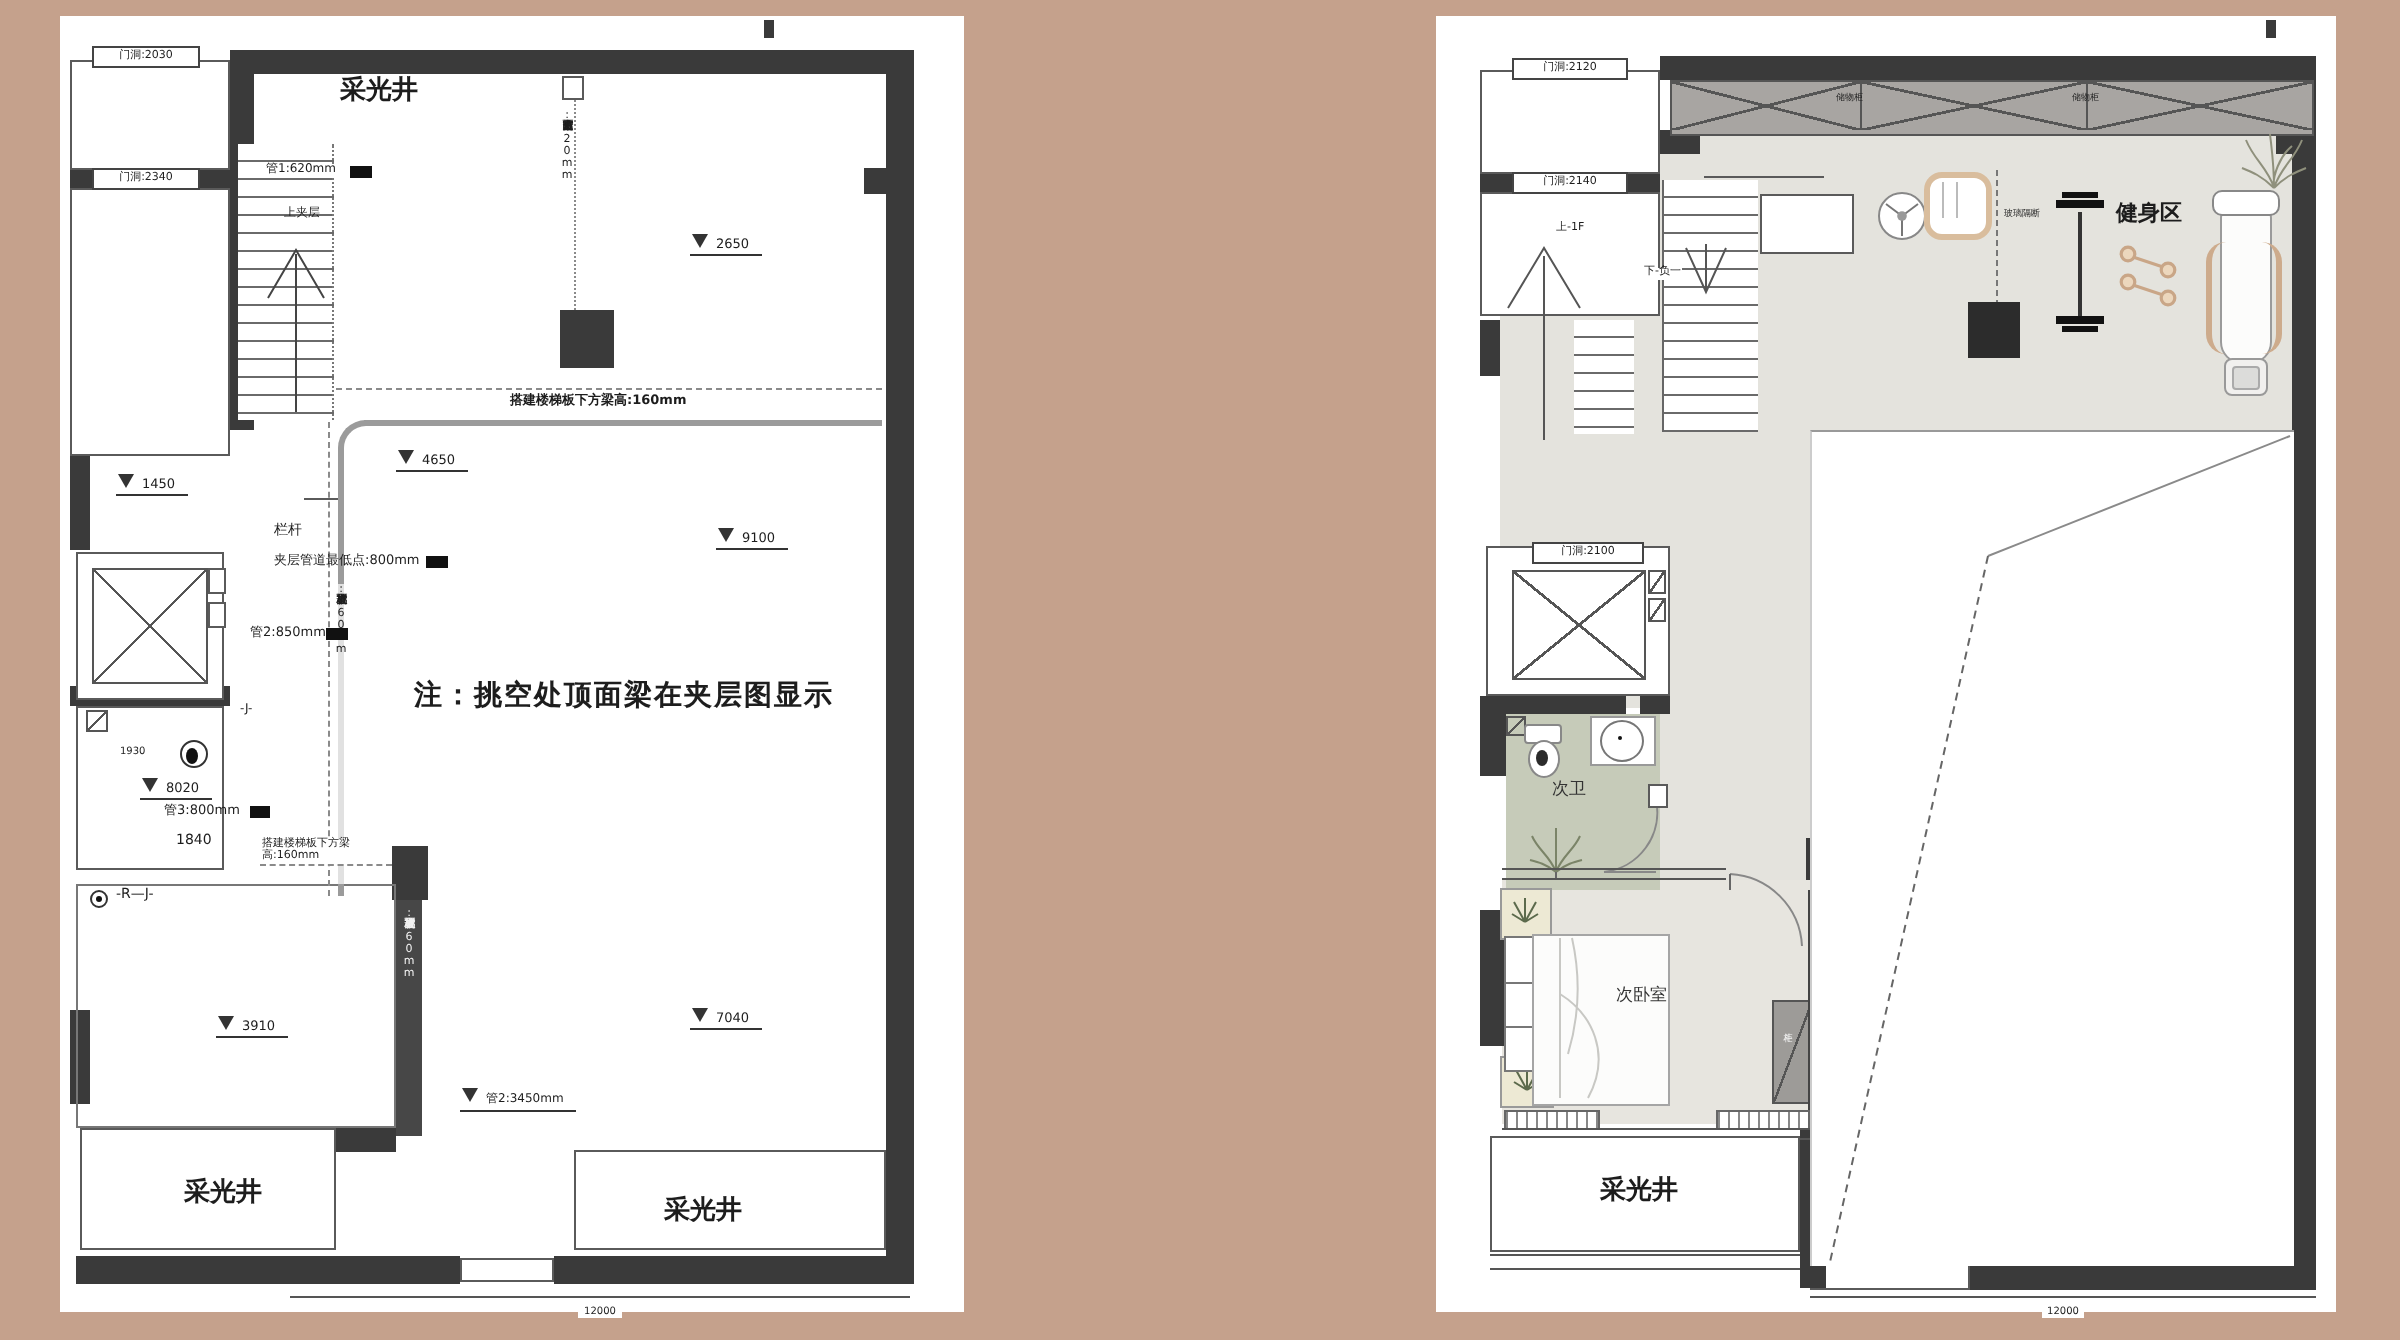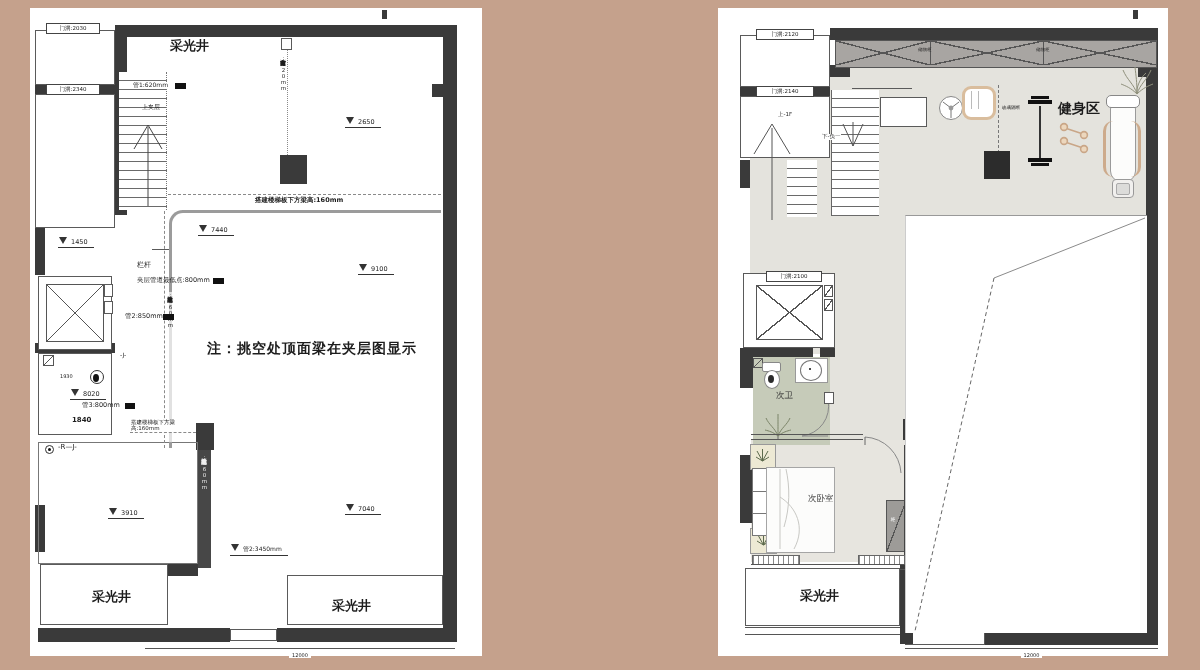--- a/index.html
+++ b/index.html
@@ -61,21 +61,21 @@
   <div class="thin" style="left:74px;top:293px;width:9px;height:13px"></div>
 
   <div class="thin nofill" style="left:8px;top:345px;width:74px;height:82px"></div>
   <div class="diag" style="left:13px;top:347px;width:11px;height:11px"></div>
   <div class="circ" style="left:60px;top:362px;width:14px;height:14px"></div>
   <div class="blob" style="left:63px;top:366px;width:6px;height:8px;border-radius:50%"></div>
   <div class="lbl" style="left:30px;top:366px;font-size:5px">1930</div>
   <div class="lbl" style="left:90px;top:344px;font-size:6px">-J-</div>
   <div class="lbl" style="left:52px;top:394px;font-size:6.5px">管3:800mm</div>
   <div class="blob" style="left:95px;top:395px;width:10px;height:6px"></div>
-  <div class="lbl" style="left:42px;top:409px;font-size:7px;font-weight:bold">1840</div>
+  <div class="lbl" style="left:58px;top:409px;font-size:7px;font-weight:normal">1840</div>
   <div class="circ" style="left:15px;top:437px;width:9px;height:9px"></div>
   <div class="blob" style="left:18px;top:440px;width:3px;height:3px;border-radius:50%"></div>
   <div class="lbl" style="left:28px;top:436px;font-size:7px">-R—J-</div>
 
   <div class="thin nofill" style="left:8px;top:434px;width:160px;height:122px;border-color:#777"></div>
   <div class="thin" style="left:10px;top:556px;width:128px;height:61px"></div>
   <div class="lbl" style="left:62px;top:582px;font-size:13px;font-weight:bold">采光井</div>
   <div class="thin" style="left:257px;top:567px;width:156px;height:50px"></div>
   <div class="lbl" style="left:302px;top:591px;font-size:13px;font-weight:bold">采光井</div>
   <div class="lbl" style="left:140px;top:31px;font-size:13px;font-weight:bold">采光井</div>
@@ -108,21 +108,21 @@
   <div class="lbl" style="left:107px;top:254px;font-size:7px">栏杆</div>
   <div class="hline" style="left:122px;top:241px;width:17px"></div>
   <div class="lbl" style="left:107px;top:269px;font-size:6.5px">夹层管道最低点:800mm</div>
   <div class="blob" style="left:183px;top:270px;width:11px;height:6px"></div>
   <div class="lbl" style="left:95px;top:305px;font-size:6.5px">管2:850mm</div>
   <div class="blob" style="left:133px;top:306px;width:11px;height:6px"></div>
   <div class="lbl" style="left:177px;top:333px;font-size:14px;font-weight:bold;letter-spacing:1px">注：挑空处顶面梁在夹层图显示</div>
 
   <div class="elev" style="left:315px;top:101px"><span class="tri"></span><span class="num">2650</span></div>
   <div class="elev" style="left:28px;top:221px"><span class="tri"></span><span class="num">1450</span></div>
-  <div class="elev" style="left:168px;top:209px"><span class="tri"></span><span class="num">7440</span></div>
+  <div class="elev" style="left:168px;top:209px"><span class="tri"></span><span class="num">4650</span></div>
   <div class="elev" style="left:328px;top:248px"><span class="tri"></span><span class="num">9100</span></div>
   <div class="elev" style="left:40px;top:373px"><span class="tri"></span><span class="num">8020</span></div>
   <div class="elev" style="left:78px;top:492px"><span class="tri"></span><span class="num">3910</span></div>
   <div class="elev" style="left:315px;top:488px"><span class="tri"></span><span class="num">7040</span></div>
   <div class="elev" style="left:200px;top:528px"><span class="tri"></span><span class="num" style="font-size:6px">管2:3450mm</span></div>
 
   <div class="dim" style="left:115px;top:640px;width:310px"><span class="num">12000</span></div>
 </div>
 
 <div class="panel" style="left:718px;top:8px;width:450px;height:648px">
@@ -196,21 +196,21 @@
   <svg class="svgbox" style="left:340px;top:112px" width="34" height="34" viewBox="0 0 34 34">
       <g stroke="#c9a687" stroke-width="1.6" fill="#ecd7bd">
         <line x1="7" y1="8" x2="25" y2="14"></line>
         <circle cx="6" cy="7" r="3.4"></circle>
         <circle cx="26" cy="15" r="3.4"></circle>
         <line x1="7" y1="22" x2="25" y2="28"></line>
         <circle cx="6" cy="21" r="3.4"></circle>
         <circle cx="26" cy="29" r="3.4"></circle>
       </g>
     </svg>
-  <div class="lbl" style="left:340px;top:93px;font-size:14px;font-weight:bold">健身区</div>
+  <div class="lbl" style="left:340px;top:93px;font-size:11px;font-weight:bold">健身区</div>
 
   <div style="position:absolute;left:384px;top:87px;width:40px;height:105px">
     <div style="position:absolute;left:8px;top:3px;width:24px;height:82px;background:#fcfcfb;border:1px solid #9a9a9a;border-radius:11px"></div>
     <div style="position:absolute;left:4px;top:0;width:32px;height:11px;background:#fff;border:1px solid #888;border-radius:5px"></div>
     <div style="position:absolute;left:1px;top:26px;width:8px;height:56px;border-left:3px solid #cdab8c;border-top-left-radius:10px;border-bottom-left-radius:10px"></div>
     <div style="position:absolute;right:1px;top:26px;width:8px;height:56px;border-right:3px solid #cdab8c;border-top-right-radius:10px;border-bottom-right-radius:10px"></div>
     <div style="position:absolute;left:10px;top:84px;width:20px;height:17px;background:#f1f0ee;border:1px solid #999;border-radius:4px"></div>
     <div style="position:absolute;left:14px;top:88px;width:12px;height:10px;background:#dcdcda;border:1px solid #aaa;border-radius:2px"></div>
   </div>
   <svg class="svgbox" style="left:402px;top:56px" width="34" height="34" viewBox="0 0 34 34">

